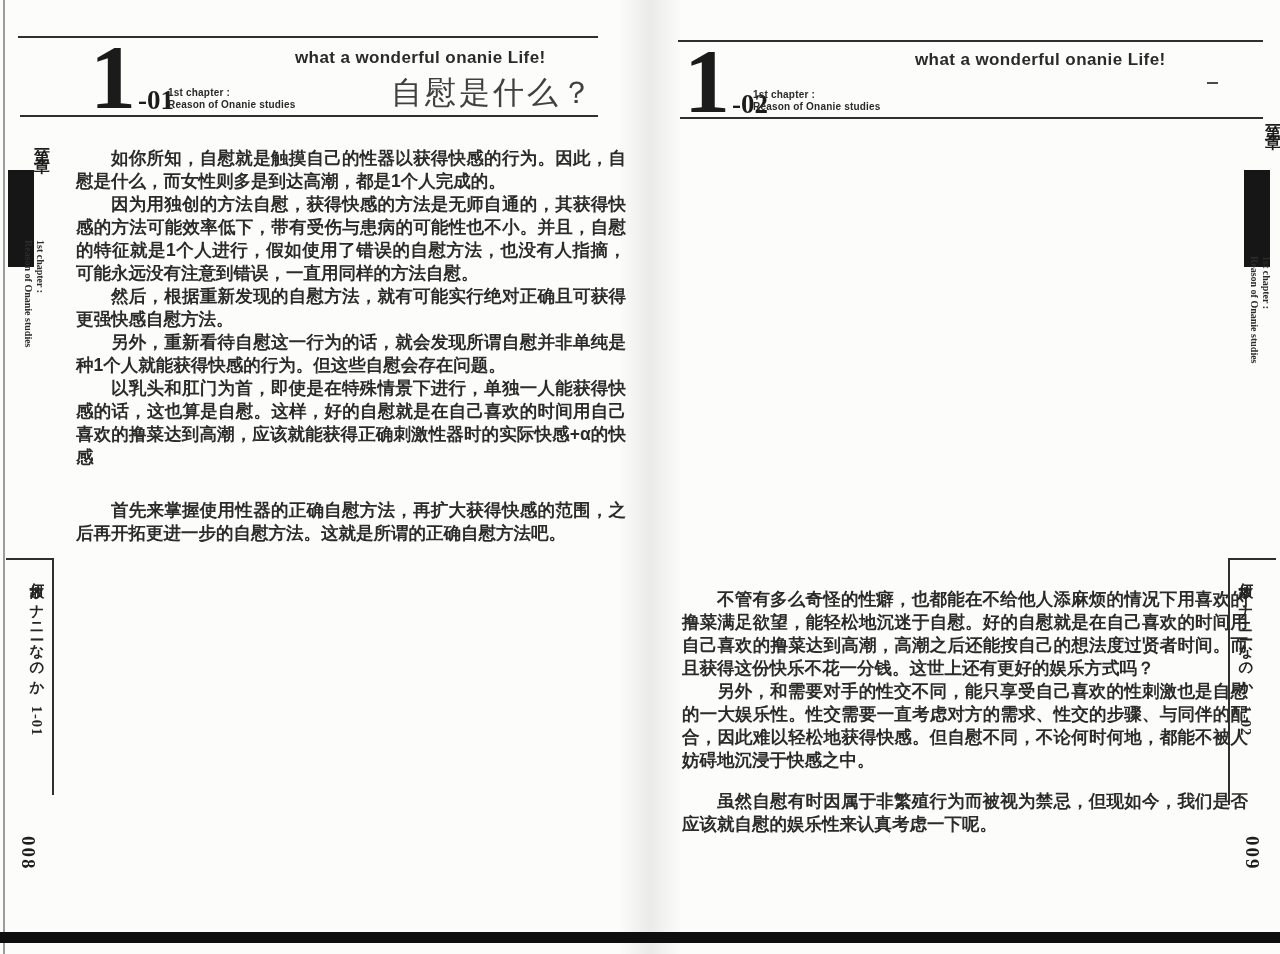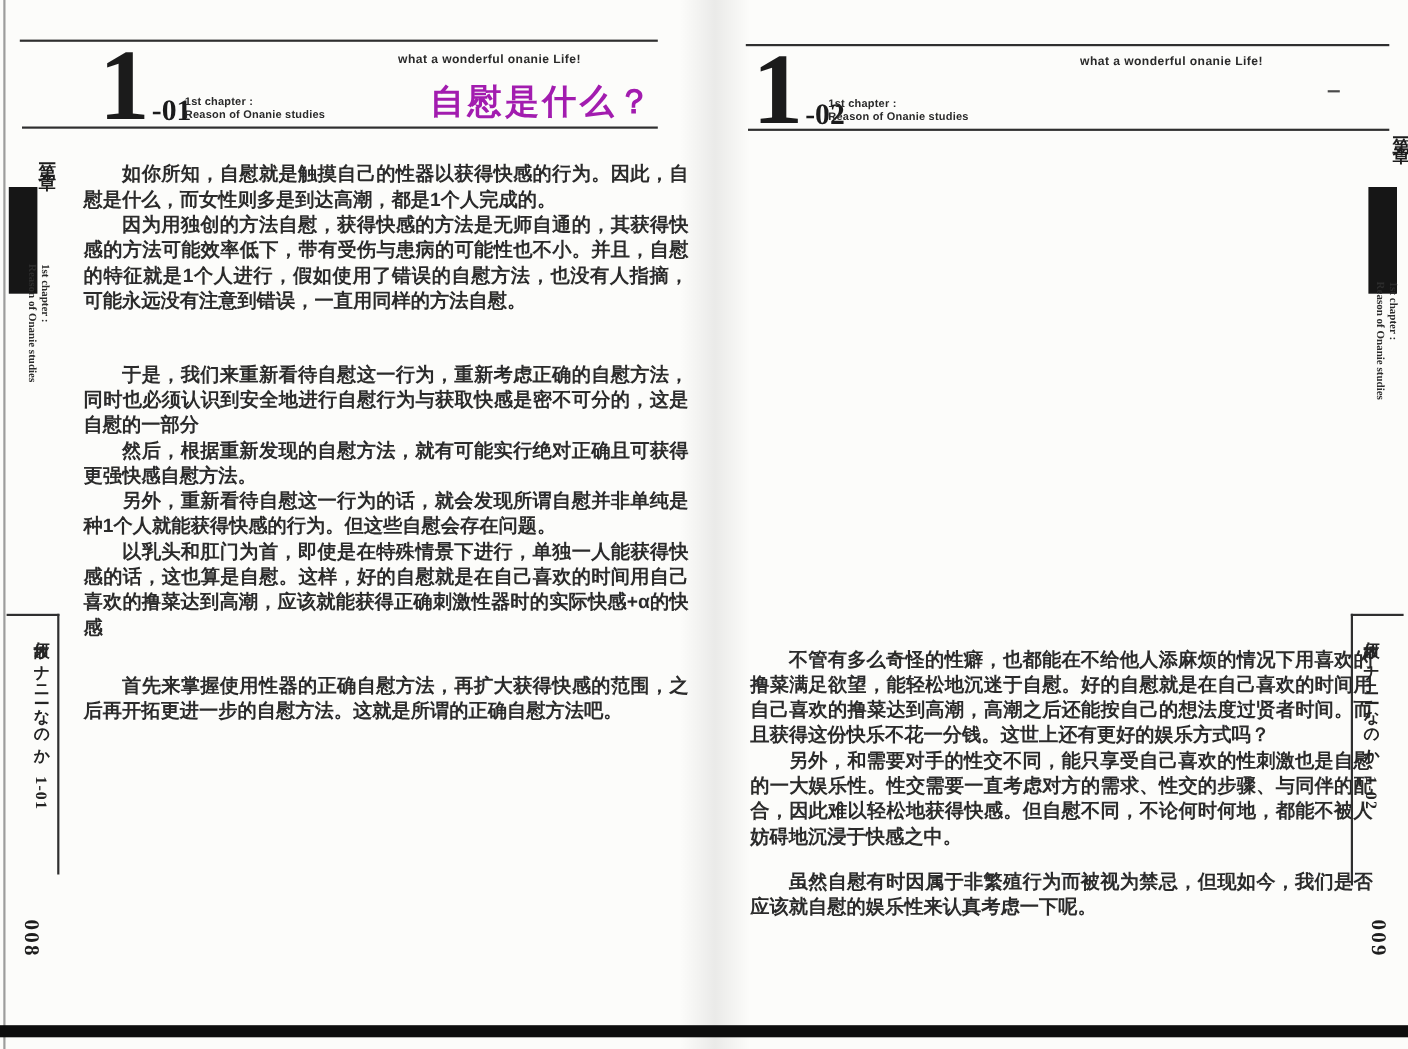--- a/index.html
+++ b/index.html
@@ -17,22 +17,22 @@
   
   .page{position:absolute;top:0;width:640px;height:954px;}
   .page.left{left:0;}
   .page.right{left:640px;}
 
   
   .bignum{display:flex;align-items:flex-end;font-weight:700;color:#1b1b1b;}
   .bignum .one{font-size:92px;line-height:74px;font-family:"Liberation Serif", serif;}
   .bignum .sub{font-size:27px;line-height:23px;margin:0 0 2px 2px;font-family:"Liberation Serif", serif;}
   .chapter-label{font-size:10px;line-height:12px;font-weight:700;color:#2a2a2a;letter-spacing:.2px;}
-  .running-head{font-size:11px;font-weight:700;color:#2a2a2a;letter-spacing:.4px;text-align:center;}
-  .page-title{font-size:31px;font-weight:700;color:#a21caf;letter-spacing:3px;text-align:right;white-space:nowrap;}
+  .running-head{font-size:17px;font-weight:700;color:#2a2a2a;letter-spacing:.4px;text-align:left;}
+  .page-title{font-size:31px;font-weight:400;color:#404040;letter-spacing:3px;text-align:right;white-space:nowrap;}
 
   
   .bodytext p{
     margin:0;text-indent:2em;font-size:17.5px;line-height:23px;
     font-weight:600;color:#2b2b2b;text-align:justify;
   }
   .gap-lg{margin-top:44px !important;}
   .gap-md{margin-top:30px !important;}
   .gap-sm{margin-top:18px !important;}
   .gap-xs{margin-top:13px !important;}
@@ -73,21 +73,20 @@
     <div class="abs chapter-label" style="left:168px;top:87px;">
       <span style="display:block;">1st chapter :</span>
       <span style="display:block;">Reason of Onanie studies</span>
     </div>
     <div class="abs running-head" style="right:45px;top:48px;width:300px;">what a wonderful onanie Life!</div>
     <h1 class="abs page-title serif" style="right:45px;top:72px;margin:0;">自慰是什么？</h1>
 
     <div class="abs bodytext" style="left:76px;top:147px;width:550px;">
       <p>如你所知，自慰就是触摸自己的性器以获得快感的行为。因此，自慰是什么，而女性则多是到达高潮，都是1个人完成的。</p>
       <p>因为用独创的方法自慰，获得快感的方法是无师自通的，其获得快感的方法可能效率低下，带有受伤与患病的可能性也不小。并且，自慰的特征就是1个人进行，假如使用了错误的自慰方法，也没有人指摘，可能永远没有注意到错误，一直用同样的方法自慰。</p>
-      <p class="gap-lg">于是，我们来重新看待自慰这一行为，重新考虑正确的自慰方法，同时也必须认识到安全地进行自慰行为与获取快感是密不可分的，这是自慰的一部分</p>
       <p>然后，根据重新发现的自慰方法，就有可能实行绝对正确且可获得更强快感自慰方法。</p>
       <p>另外，重新看待自慰这一行为的话，就会发现所谓自慰并非单纯是种1个人就能获得快感的行为。但这些自慰会存在问题。</p>
       <p>以乳头和肛门为首，即使是在特殊情景下进行，单独一人能获得快感的话，这也算是自慰。这样，好的自慰就是在自己喜欢的时间用自己喜欢的撸菜达到高潮，应该就能获得正确刺激性器时的实际快感+α的快感</p>
       <p class="gap-md">首先来掌握使用性器的正确自慰方法，再扩大获得快感的范围，之后再开拓更进一步的自慰方法。这就是所谓的正确自慰方法吧。</p>
     </div>
   </section>
 
   <section class="page right">
     <div class="abs rule" style="left:38px;top:40px;width:585px;"></div>
     <div class="abs rule" style="left:40px;top:117px;width:583px;"></div>

